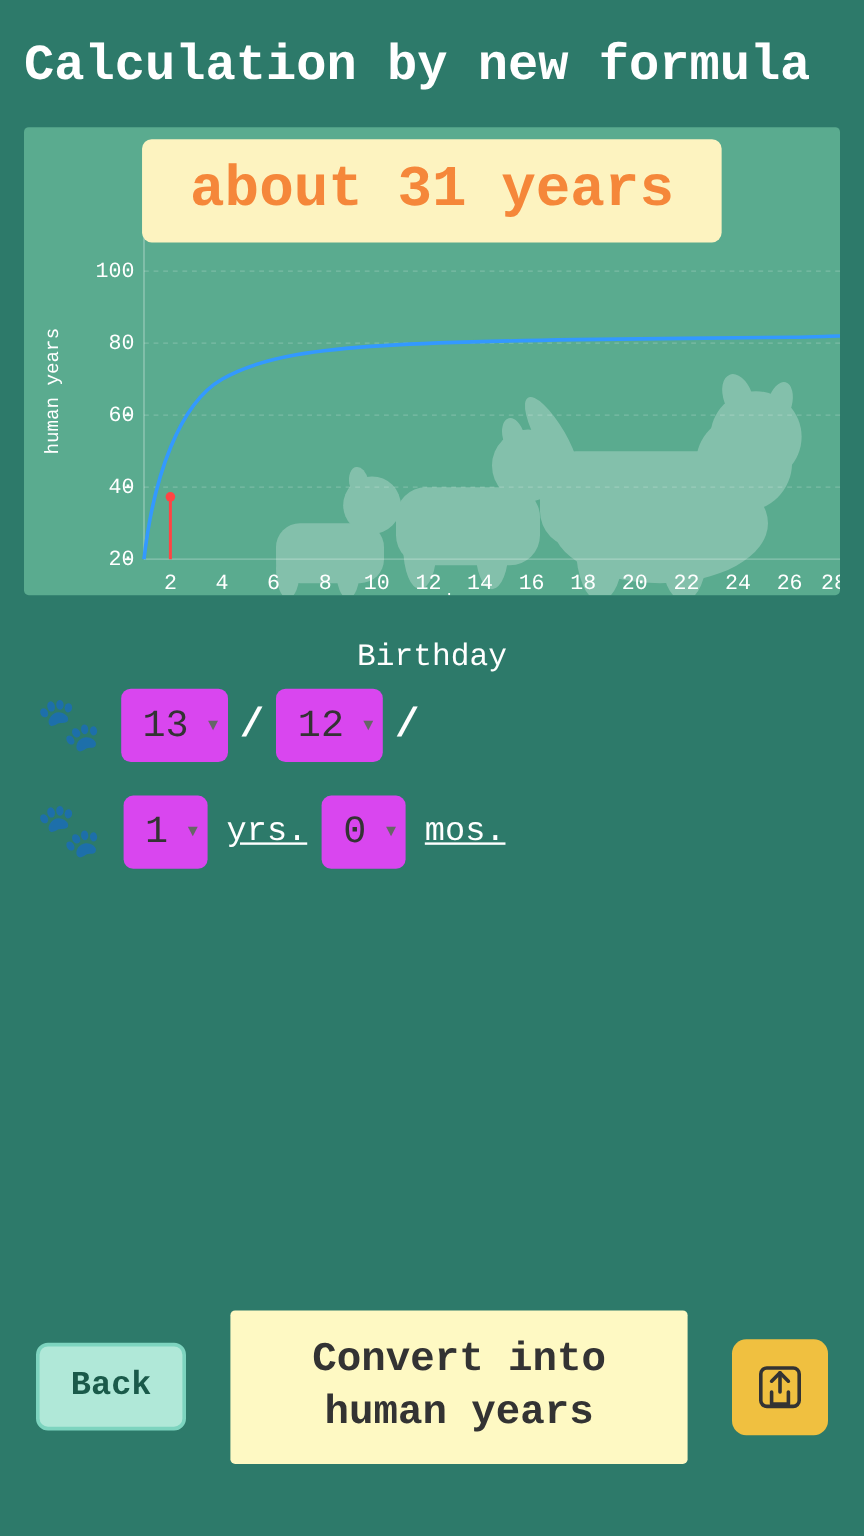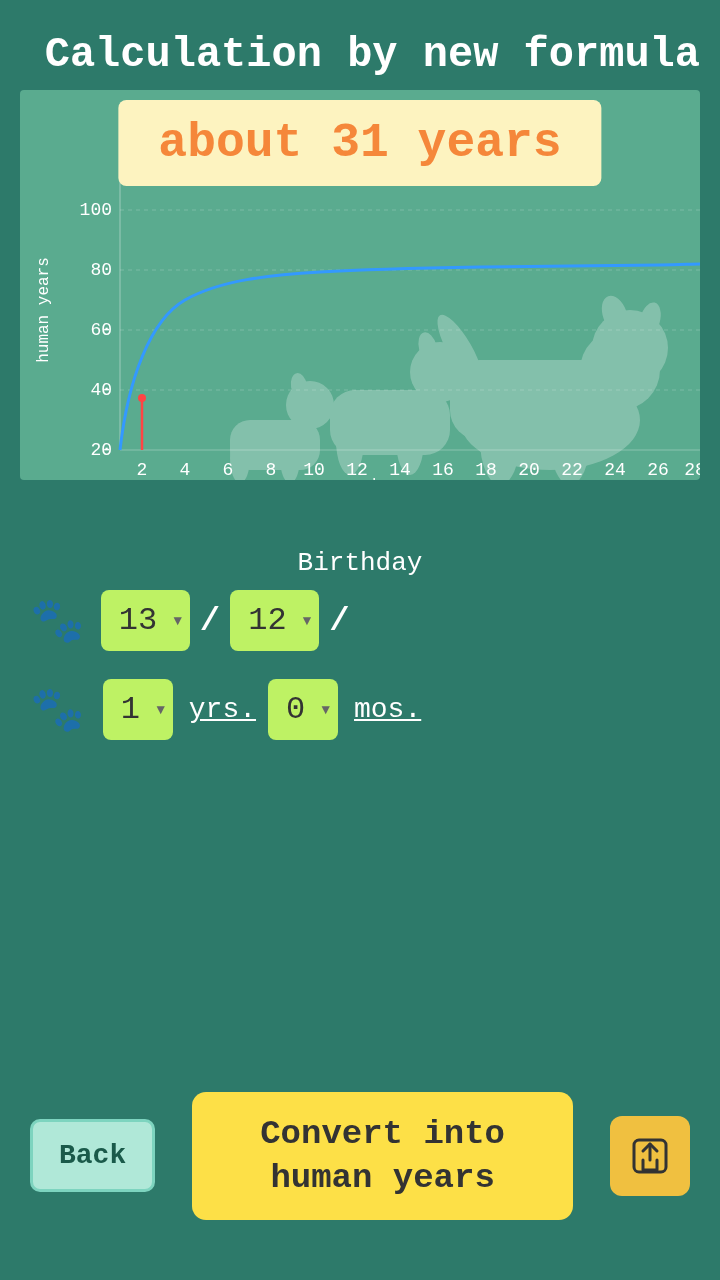--- a/index.html
+++ b/index.html
@@ -10,28 +10,28 @@
       font-family: 'Courier New', monospace;
       overflow: hidden;
       position: relative;
     }
 
     
     .title {
       color: white;
       font-size: 42px;
       font-weight: bold;
-      text-align: right;
+      text-align: left;
       padding: 30px 20px 10px 20px;
       line-height: 1.2;
     }
 
     
     .chart-container {
-      margin: 0 20px;
+      margin: 16px 20px;
       background-color: #5aab8f;
       border-radius: 4px;
       position: relative;
       height: 390px;
       overflow: hidden;
     }
 
     .result-box {
       position: absolute;
       top: 10px;
@@ -59,37 +59,36 @@
     
     .section {
       padding: 20px 30px 0 30px;
     }
 
     .section-label {
       color: white;
       font-size: 26px;
       text-align: center;
       margin-bottom: 12px;
-      margin-top: 48px;
     }
 
     .input-row {
       display: flex;
       align-items: center;
       gap: 10px;
     }
 
     .paw-icon {
       font-size: 44px;
       color: rgba(255,255,255,0.7);
       margin-right: 6px;
     }
 
     .dropdown-select {
-      background-color: #bef264;
+      background-color: #d946ef;
       border: none;
       border-radius: 8px;
       font-size: 32px;
       font-family: 'Courier New', monospace;
       color: #333;
       padding: 12px 32px 12px 18px;
       cursor: pointer;
       appearance: none;
       -webkit-appearance: none;
     }
@@ -144,23 +143,23 @@
       font-family: 'Courier New', monospace;
       color: #1a5a4a;
       padding: 18px 26px;
       cursor: pointer;
       font-weight: bold;
       min-width: 100px;
       text-align: center;
     }
 
     .btn-convert {
-      background-color: #fde047;
+      background-color: #fef9c3;
       border: none;
-      border-radius: 14px;
+      border-radius: 4px;
       font-size: 34px;
       font-family: 'Courier New', monospace;
       color: #333;
       padding: 20px 60px;
       cursor: pointer;
       font-weight: bold;
       text-align: center;
       line-height: 1.3;
       flex: 1;
     }

